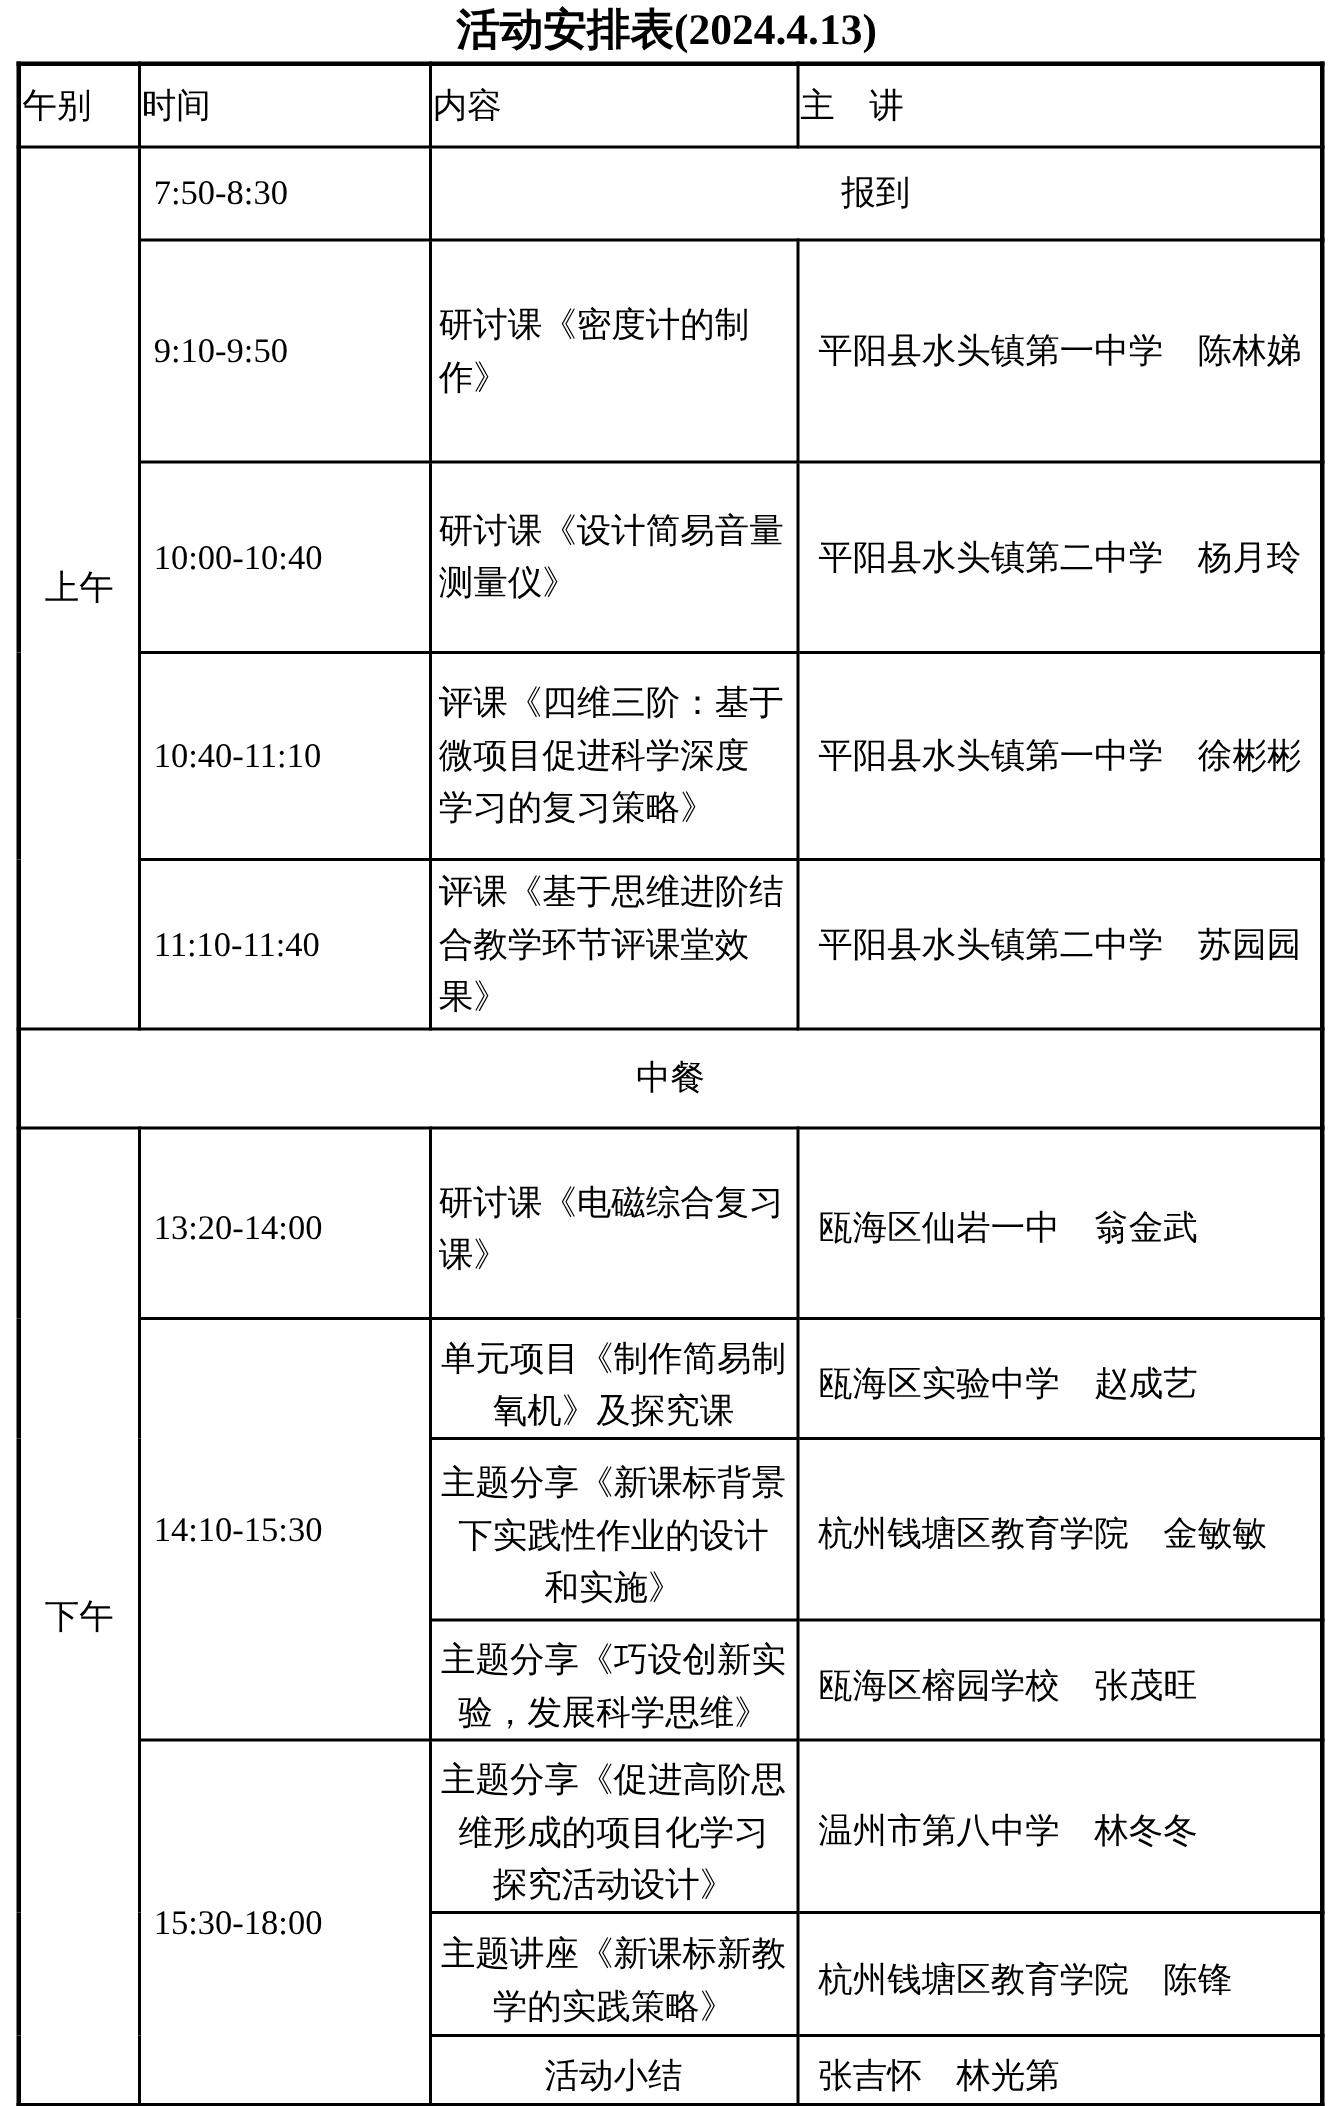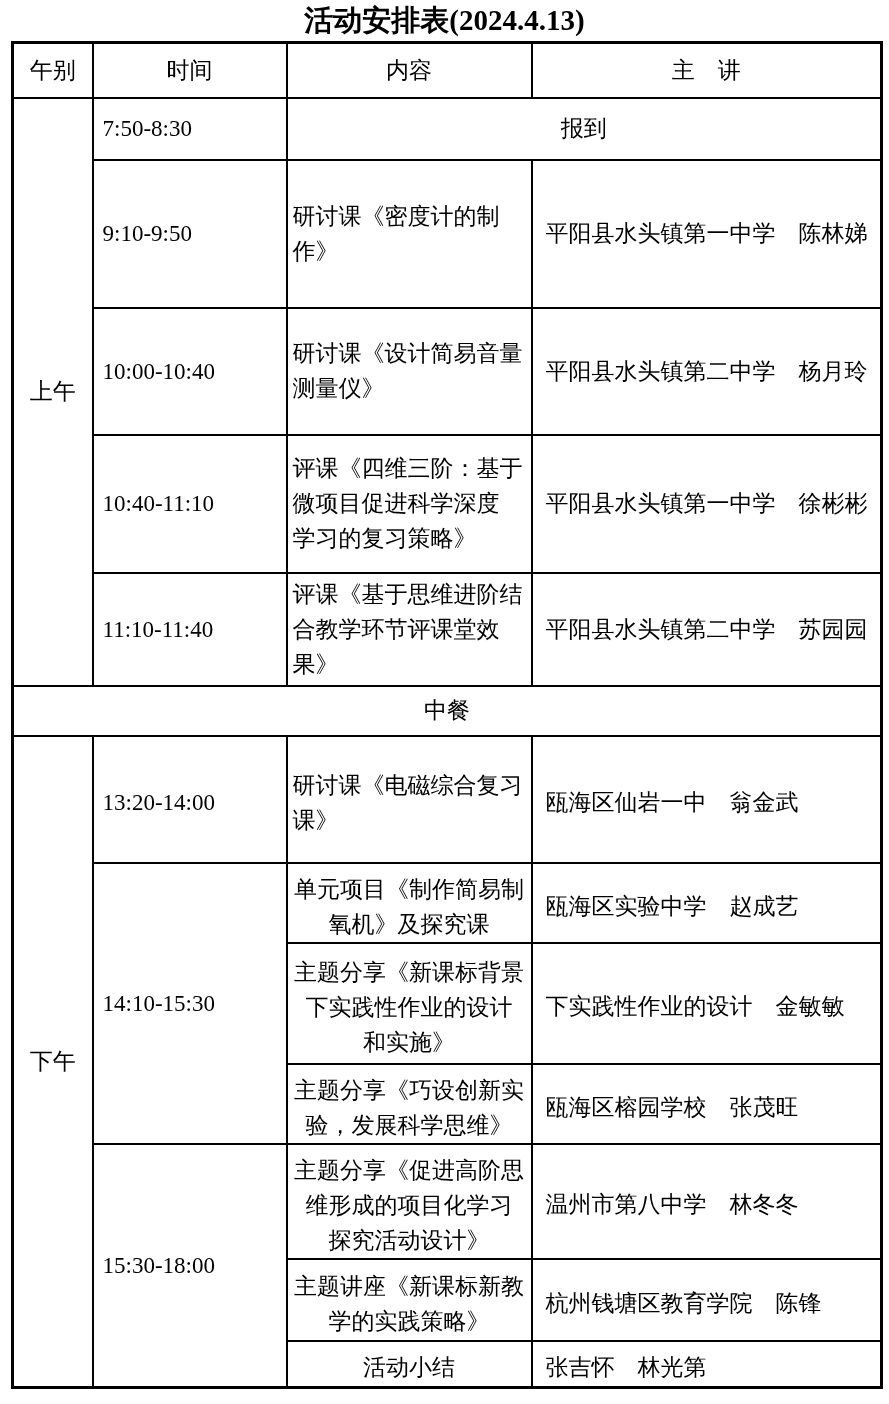--- a/index.html
+++ b/index.html
@@ -40,21 +40,21 @@
   }
   .c { text-align: center; }
   .l { text-align: left; }
   .pre { white-space: pre-line; }
   .time { padding-left: 9px; }
   .content { padding: 0 5px; }
   .speaker { padding-left: 13px; padding-right: 4px; }
   .top { vertical-align: top; padding-top: 8px; }
   .nob { border-bottom: none; border-radius: 29px; }
   .not { border-top: none; }
-  .hdr td { text-align: center; }
+  .hdr td { }
 </style>
 </head>
 <body>
 
 <div class="title-block">
   <span class="title-line">活动安排表(2024.4.13)</span>
 </div>
 
 <table class="schedule">
   <colgroup>
@@ -98,21 +98,21 @@
     <td class="speaker">平阳县水头镇第一中学　徐彬彬</td>
   </tr>
   <tr style="height:113px">
     <td class="time">11:10-11:40</td>
     <td class="content l pre">评课《基于思维进阶结
 合教学环节评课堂效
 果》</td>
     <td class="speaker">平阳县水头镇第二中学　苏园园</td>
   </tr>
 
-  <tr style="height:50px">
+  <tr style="height:66px">
     <td colspan="4" class="c">中餐</td>
   </tr>
 
   <tr style="height:127px">
     <td rowspan="7" class="c">下午</td>
     <td class="time top">13:20-14:00</td>
     <td class="content l pre top">研讨课《电磁综合复习
 课》</td>
     <td class="speaker top">瓯海区仙岩一中　翁金武</td>
   </tr>
@@ -120,21 +120,21 @@
   <tr style="height:75px">
     <td rowspan="3" class="time nob">14:10-15:30</td>
     <td class="content c pre top">单元项目《制作简易制
 氧机》及探究课</td>
     <td class="speaker top">瓯海区实验中学　赵成艺</td>
   </tr>
   <tr style="height:121px">
     <td class="content c pre top">主题分享《新课标背景
 下实践性作业的设计
 和实施》</td>
-    <td class="speaker top">下实践性作业的设计　金敏敏</td>
+    <td class="speaker top">杭州钱塘区教育学院　金敏敏</td>
   </tr>
   <tr style="height:77px">
     <td class="content c pre top">主题分享《巧设创新实
 验，发展科学思维》</td>
     <td class="speaker top">瓯海区榕园学校　张茂旺</td>
   </tr>
 
   <tr style="height:115px">
     <td rowspan="3" class="time not">15:30-18:00</td>
     <td class="content c pre top">主题分享《促进高阶思

